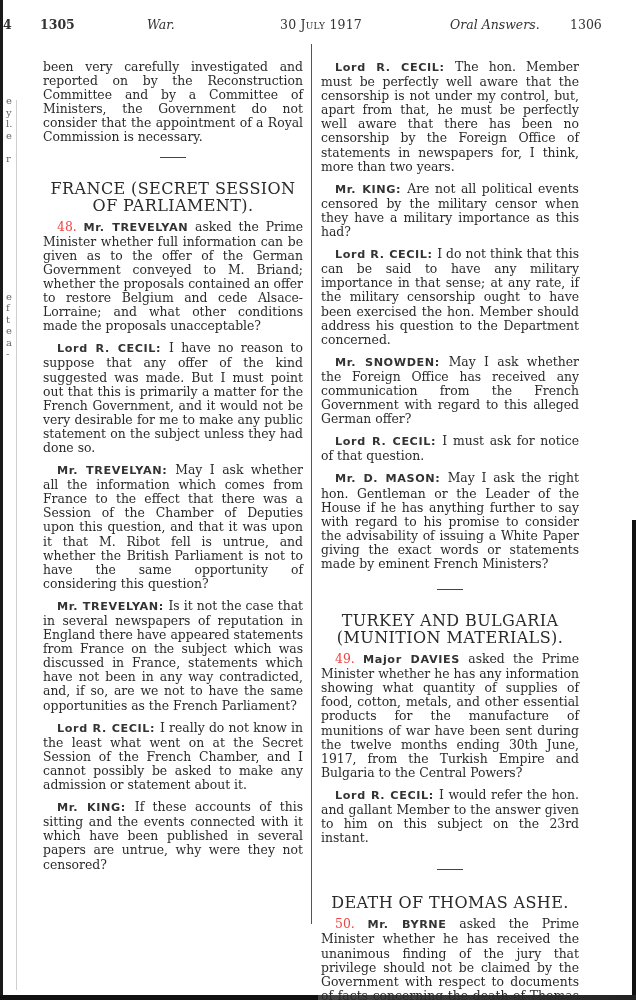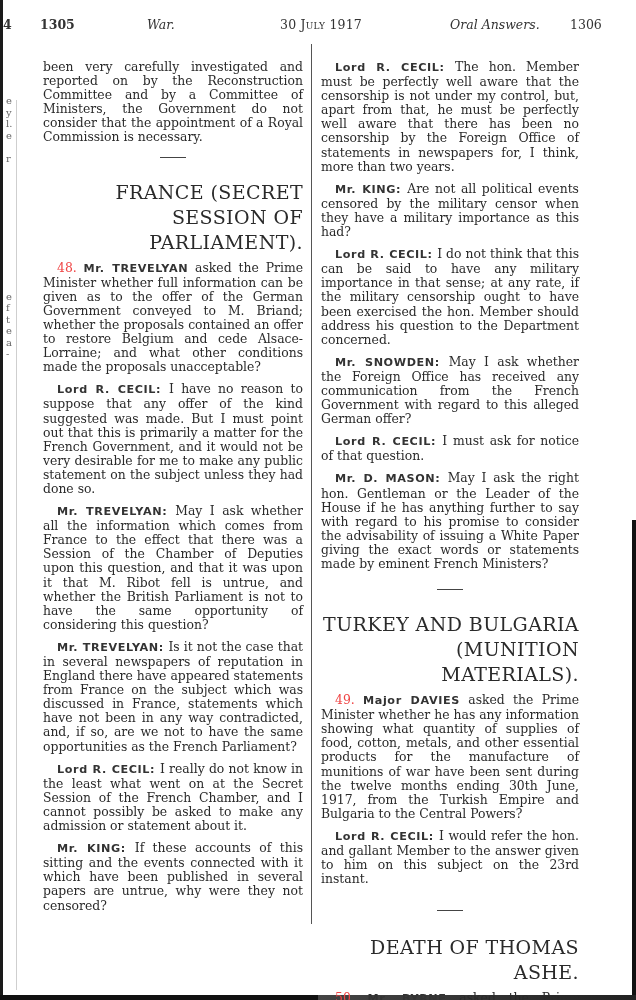--- a/index.html
+++ b/index.html
@@ -51,21 +51,21 @@
   p { margin: 0 0 8px 0; text-indent: 0; }
   p.indent { text-indent: 14px; }
   .speaker {
     font-family: "DejaVu Sans", "Liberation Sans", sans-serif;
     font-weight: bold; font-size: 11.2px; letter-spacing: 0.6px; color: #333;
   }
   .rule {
     width: 26px; height: 1px; background: #444; margin: 12px auto 22px auto;
   }
   .heading {
-    text-align: right; font-size: 19px; line-height: 25px; letter-spacing: 0.4px;
+    text-align: center; font-size: 16px; line-height: 17px; letter-spacing: 0.4px;
     margin: 0 0 6px 0;
   }
   .qnum { color: #ef4444; }
 </style>
 </head>
 <body>
 
 <div class="left-edge"></div>
 <div class="left-bleed" id="left-bleed">
     <span>e</span>

